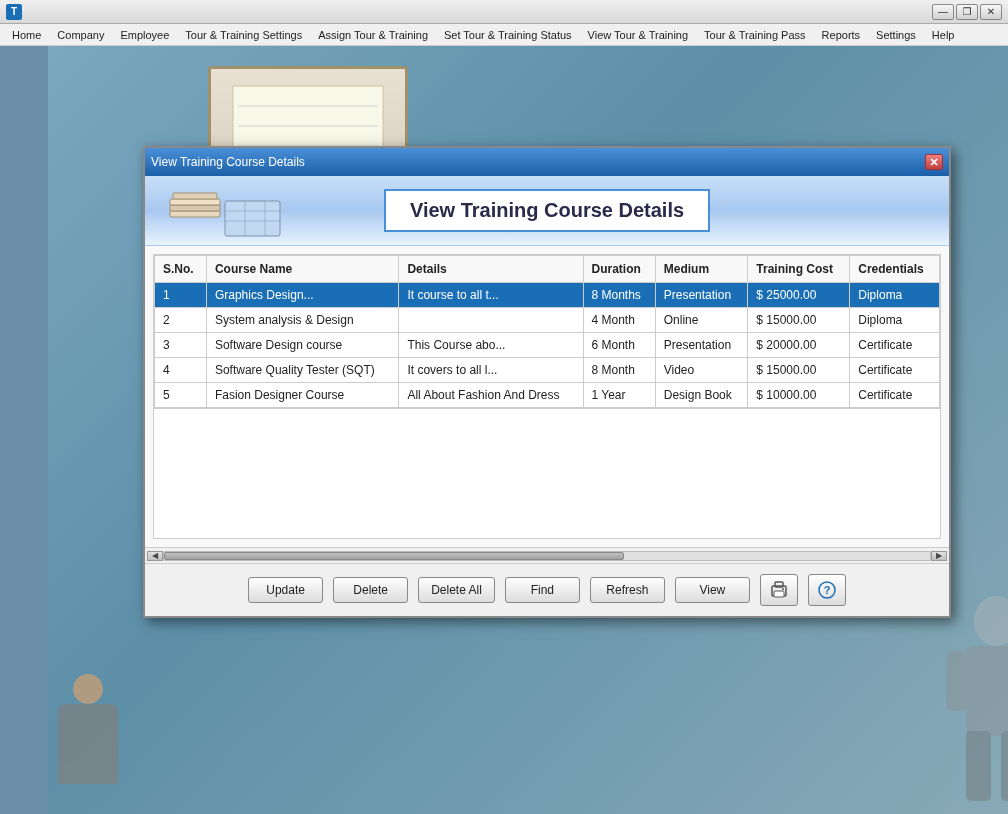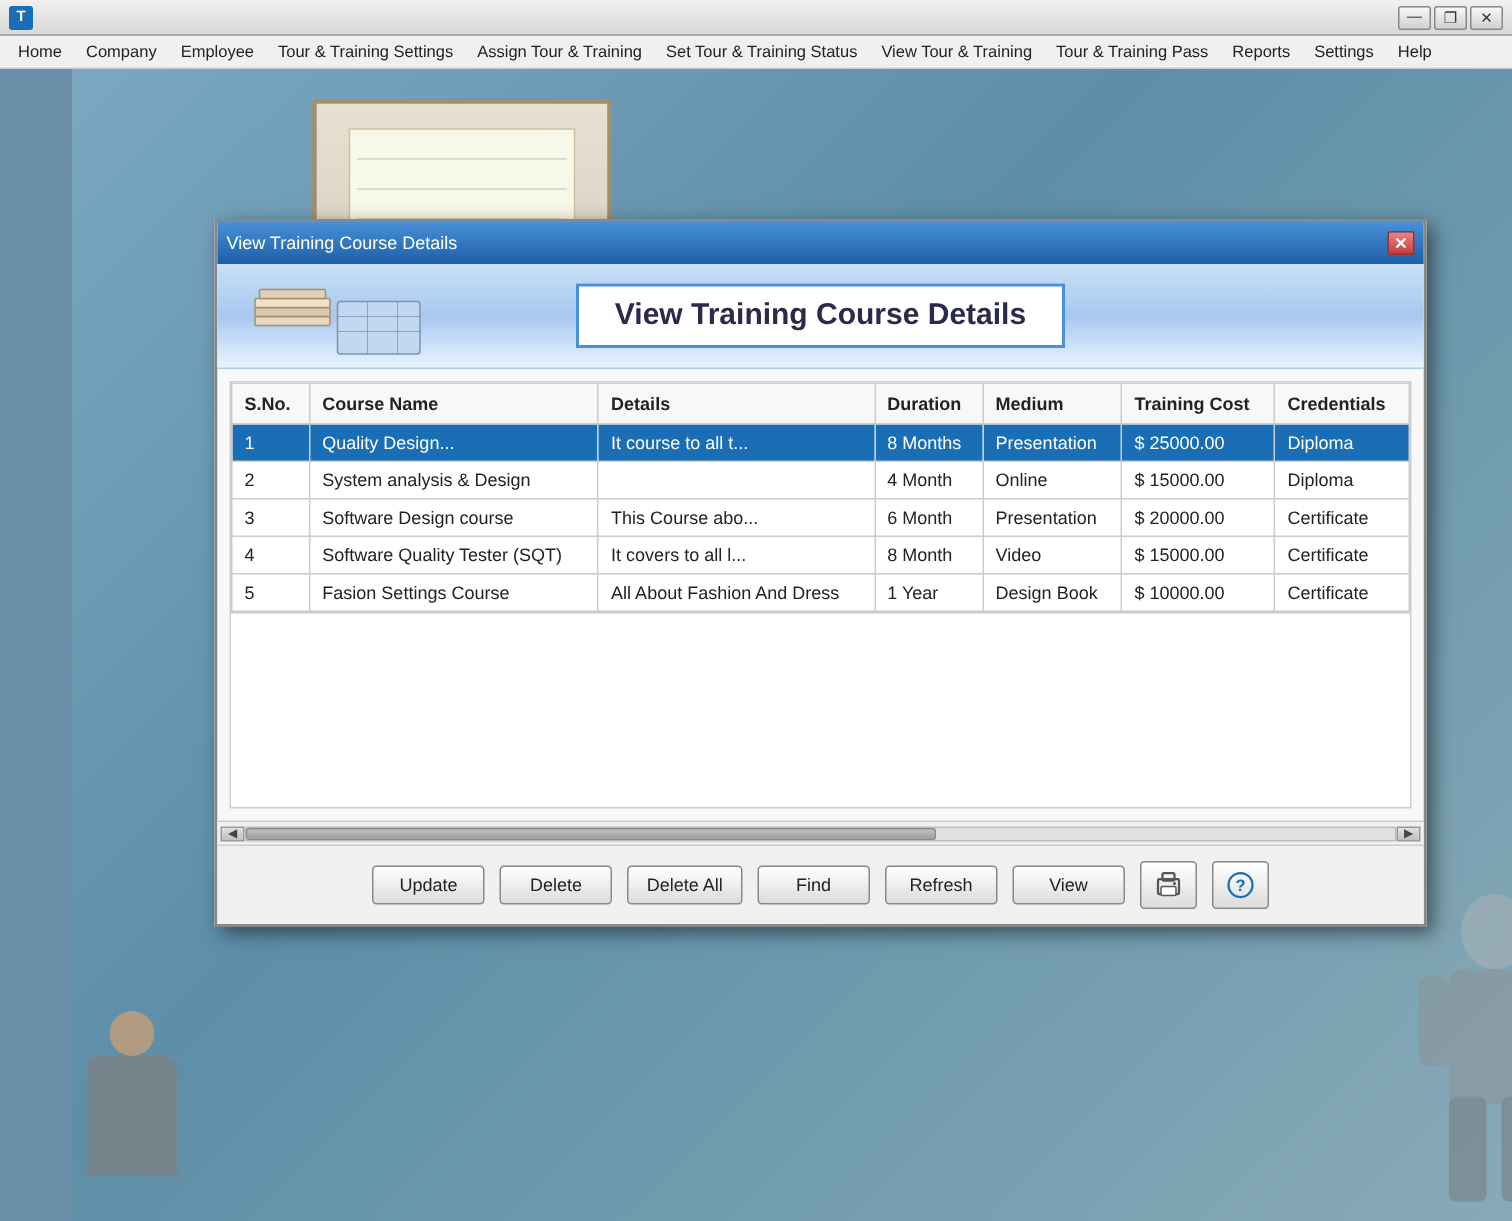--- a/index.html
+++ b/index.html
@@ -444,21 +444,21 @@
               <th>Duration</th>
               <th>Medium</th>
               <th>Training Cost</th>
               <th>Credentials</th>
             </tr>
           </thead>
           <tbody id="table-body">
 
           <tr class="selected">
                 <td>1</td>
-                <td>Quality Design...</td>
+                <td>Graphics Design...</td>
                 <td>It course to all t...</td>
                 <td>8 Months</td>
                 <td>Presentation</td>
                 <td>$ 25000.00</td>
                 <td>Diploma</td>
               </tr>
               <tr>
                 <td>2</td>
                 <td>System analysis &amp; Design</td>
                 <td></td>
@@ -480,21 +480,21 @@
                 <td>4</td>
                 <td>Software Quality Tester (SQT)</td>
                 <td>It covers to all l...</td>
                 <td>8 Month</td>
                 <td>Video</td>
                 <td>$ 15000.00</td>
                 <td>Certificate</td>
               </tr>
               <tr>
                 <td>5</td>
-                <td>Fasion Settings Course</td>
+                <td>Fasion Designer Course</td>
                 <td>All About Fashion And Dress</td>
                 <td>1 Year</td>
                 <td>Design Book</td>
                 <td>$ 10000.00</td>
                 <td>Certificate</td>
               </tr>
             </tbody>
         </table>
 
         <div style="height: 130px; border-top: 1px solid #ccc;"></div>

